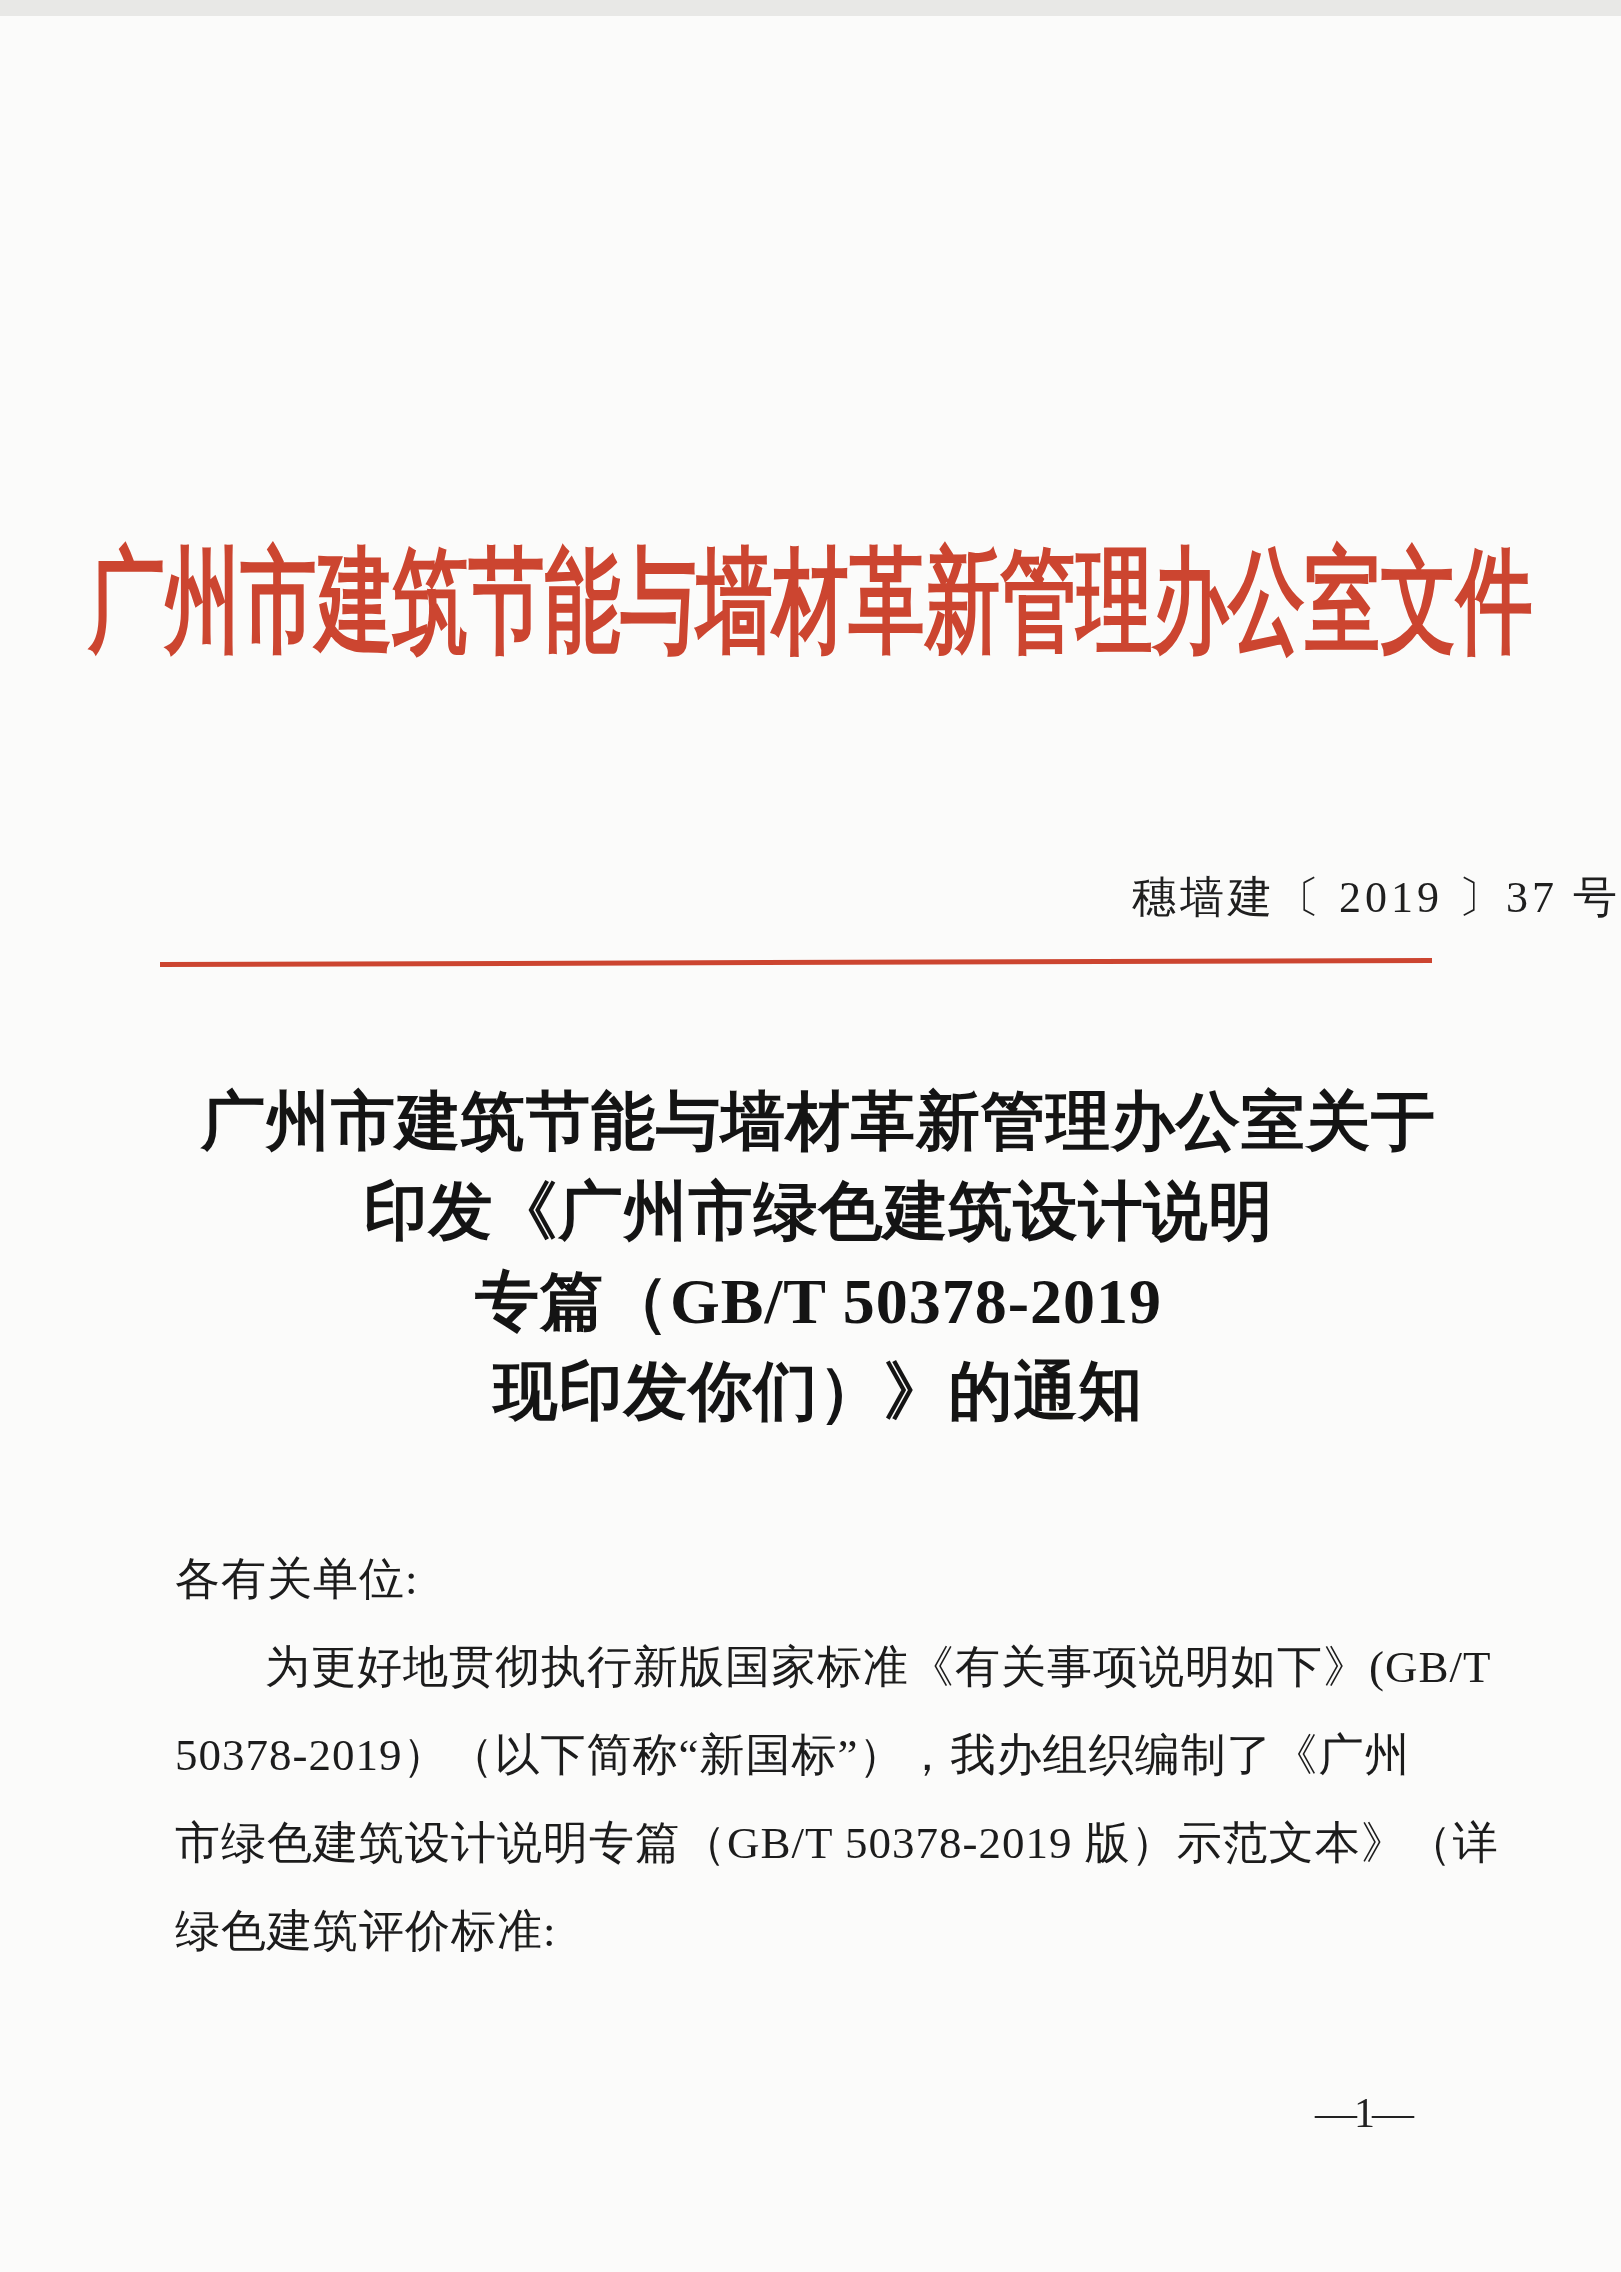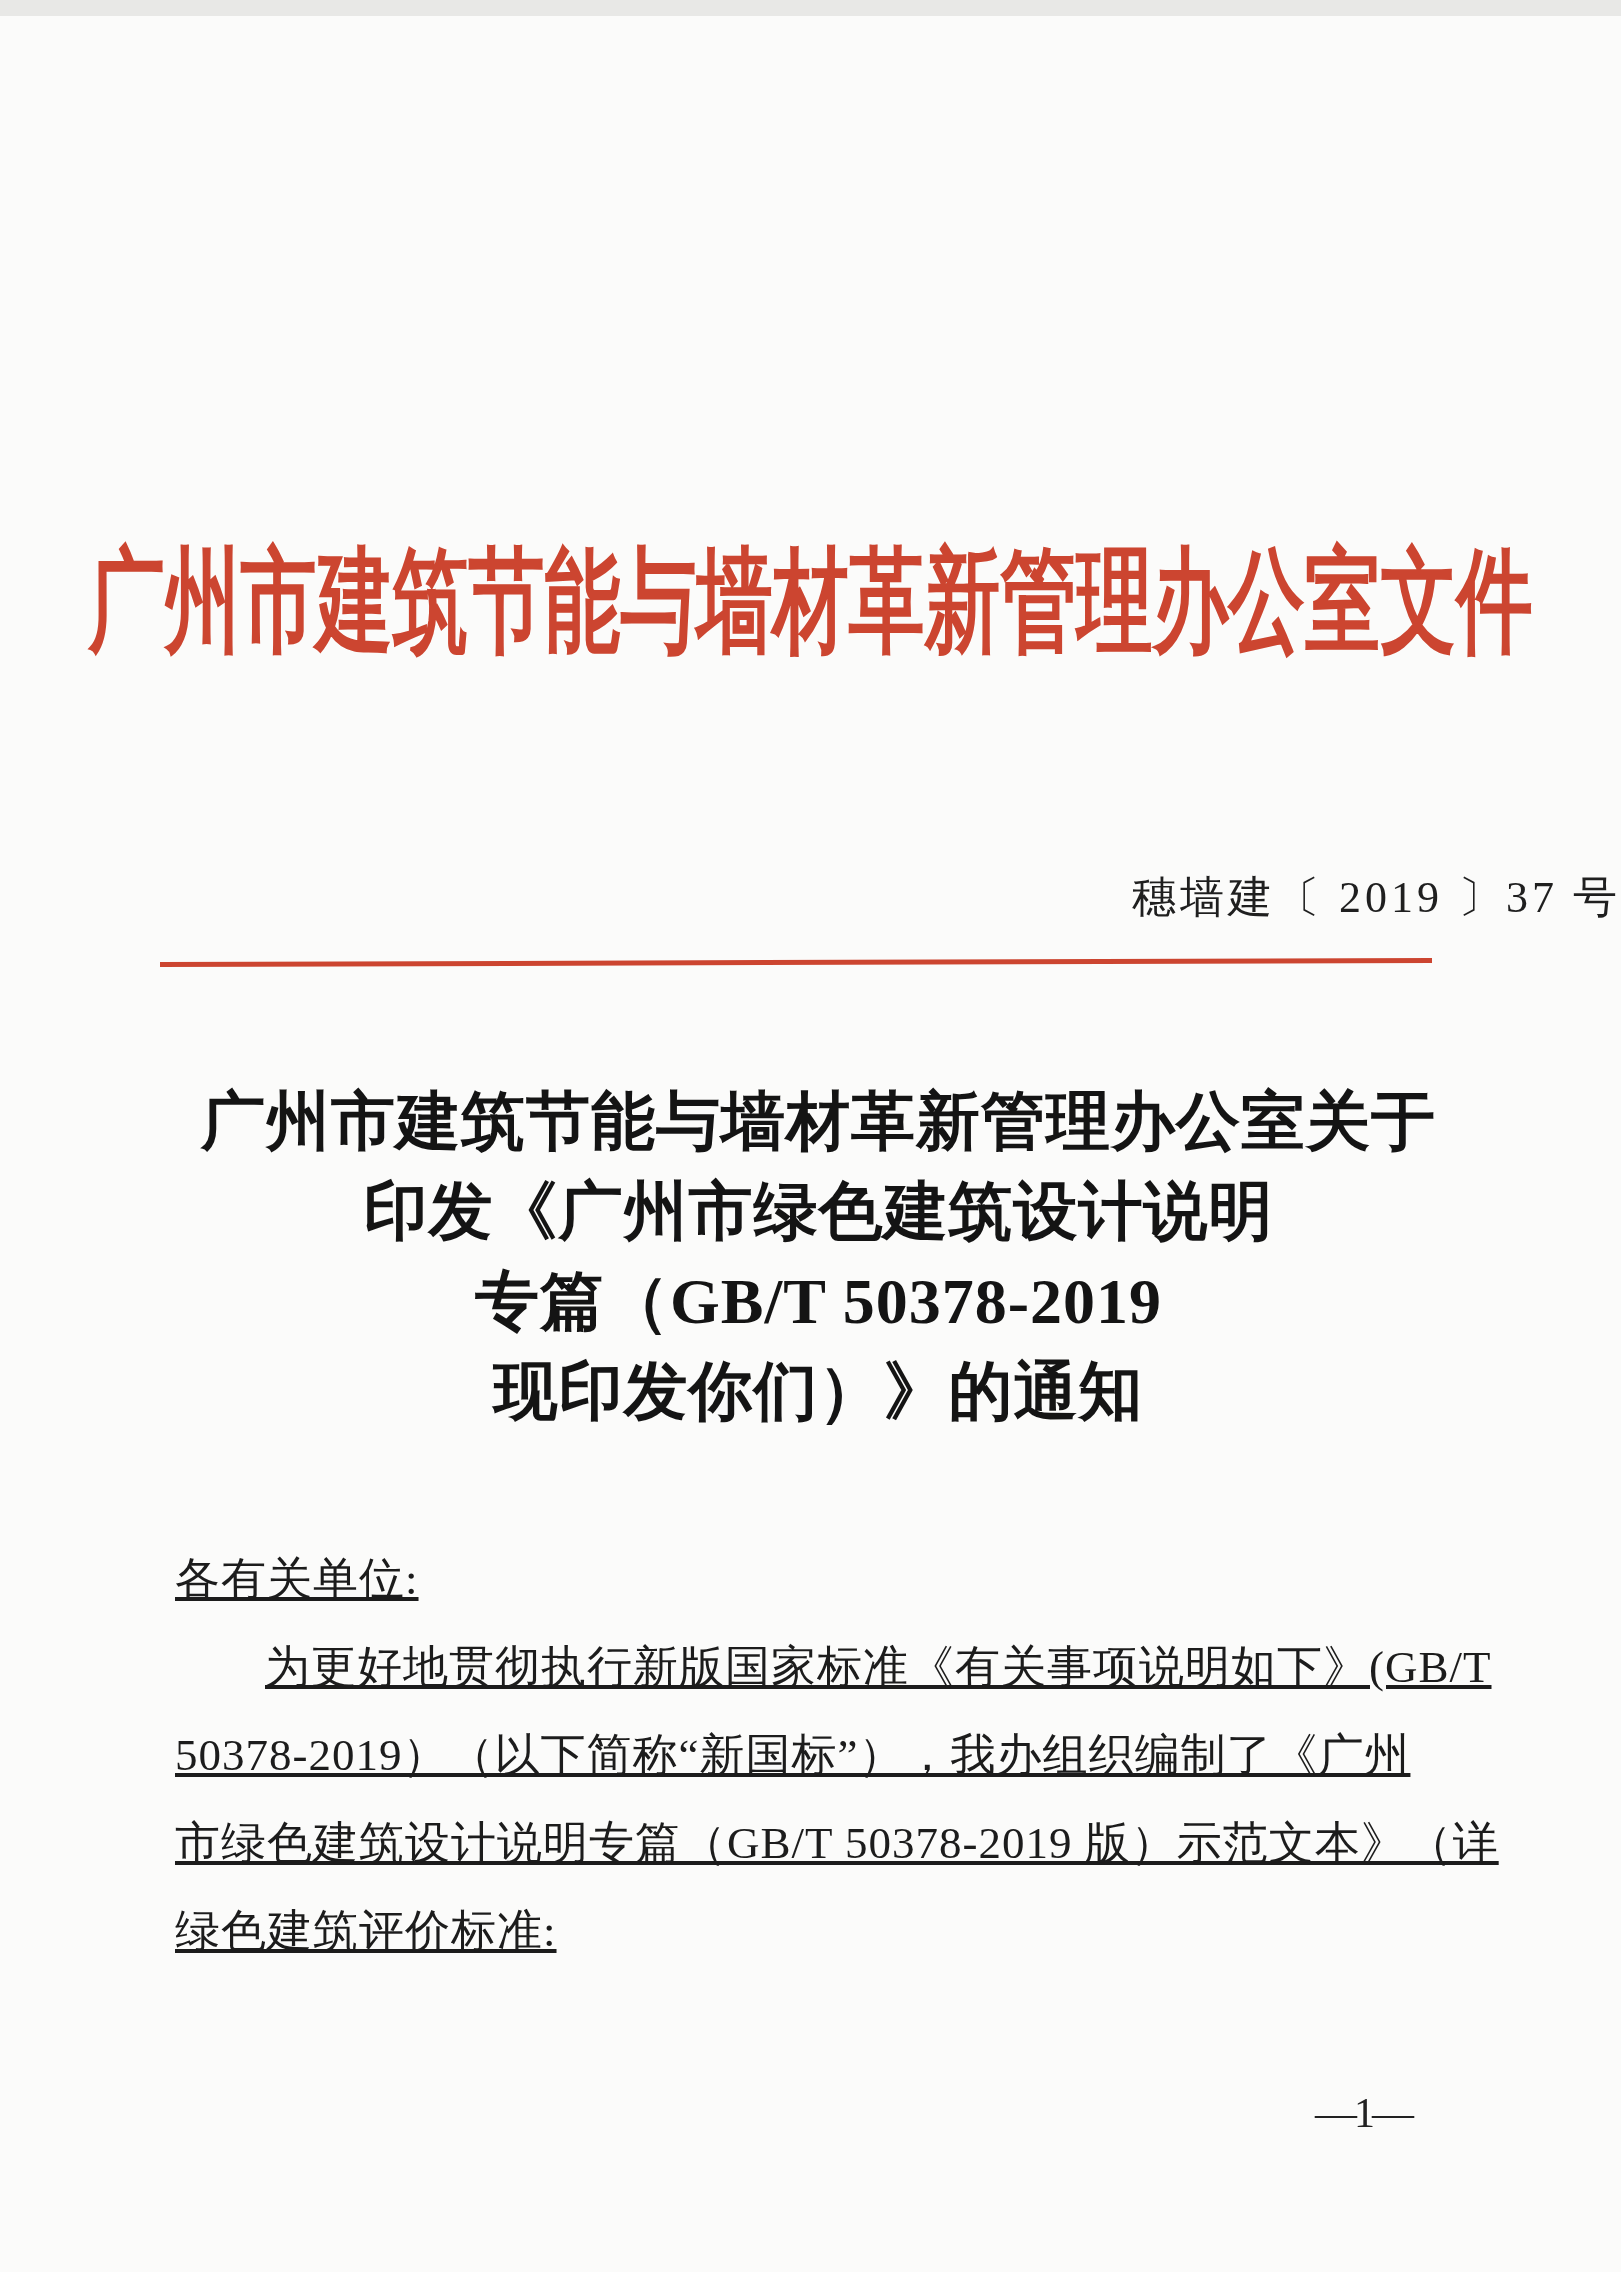--- a/index.html
+++ b/index.html
@@ -65,21 +65,20 @@
   .body-text {
     position: absolute;
     top: 1519px;
     left: 175px;
     width: 1340px;
     font-size: 45px;
     line-height: 88px;
     color: var(--ink, #1c1c1c);
     letter-spacing: 1px;
     white-space: nowrap;
-    text-decoration: underline;
   }
   .para-indent { text-indent: 90px; }
   .page-number {
     position: absolute;
     top: 2072px;
     left: 1298px;
     width: 130px;
     text-align: center;
     font-size: 42px;
     line-height: 50px;

